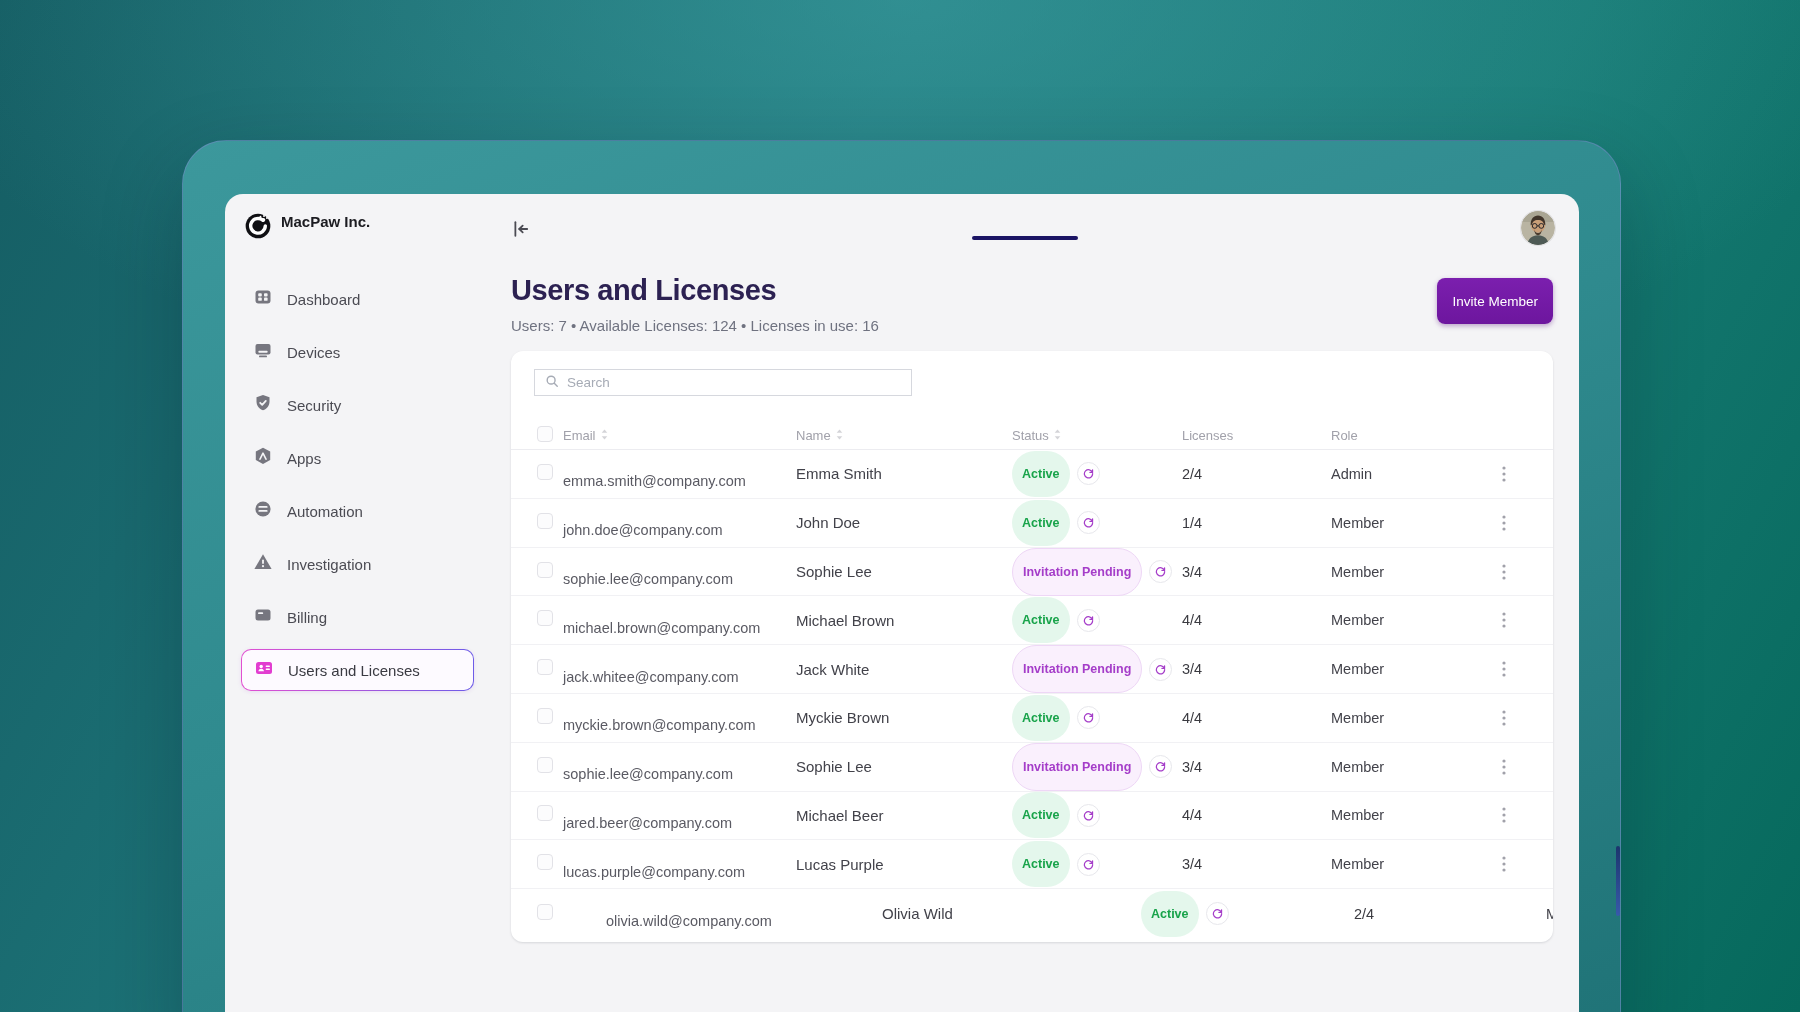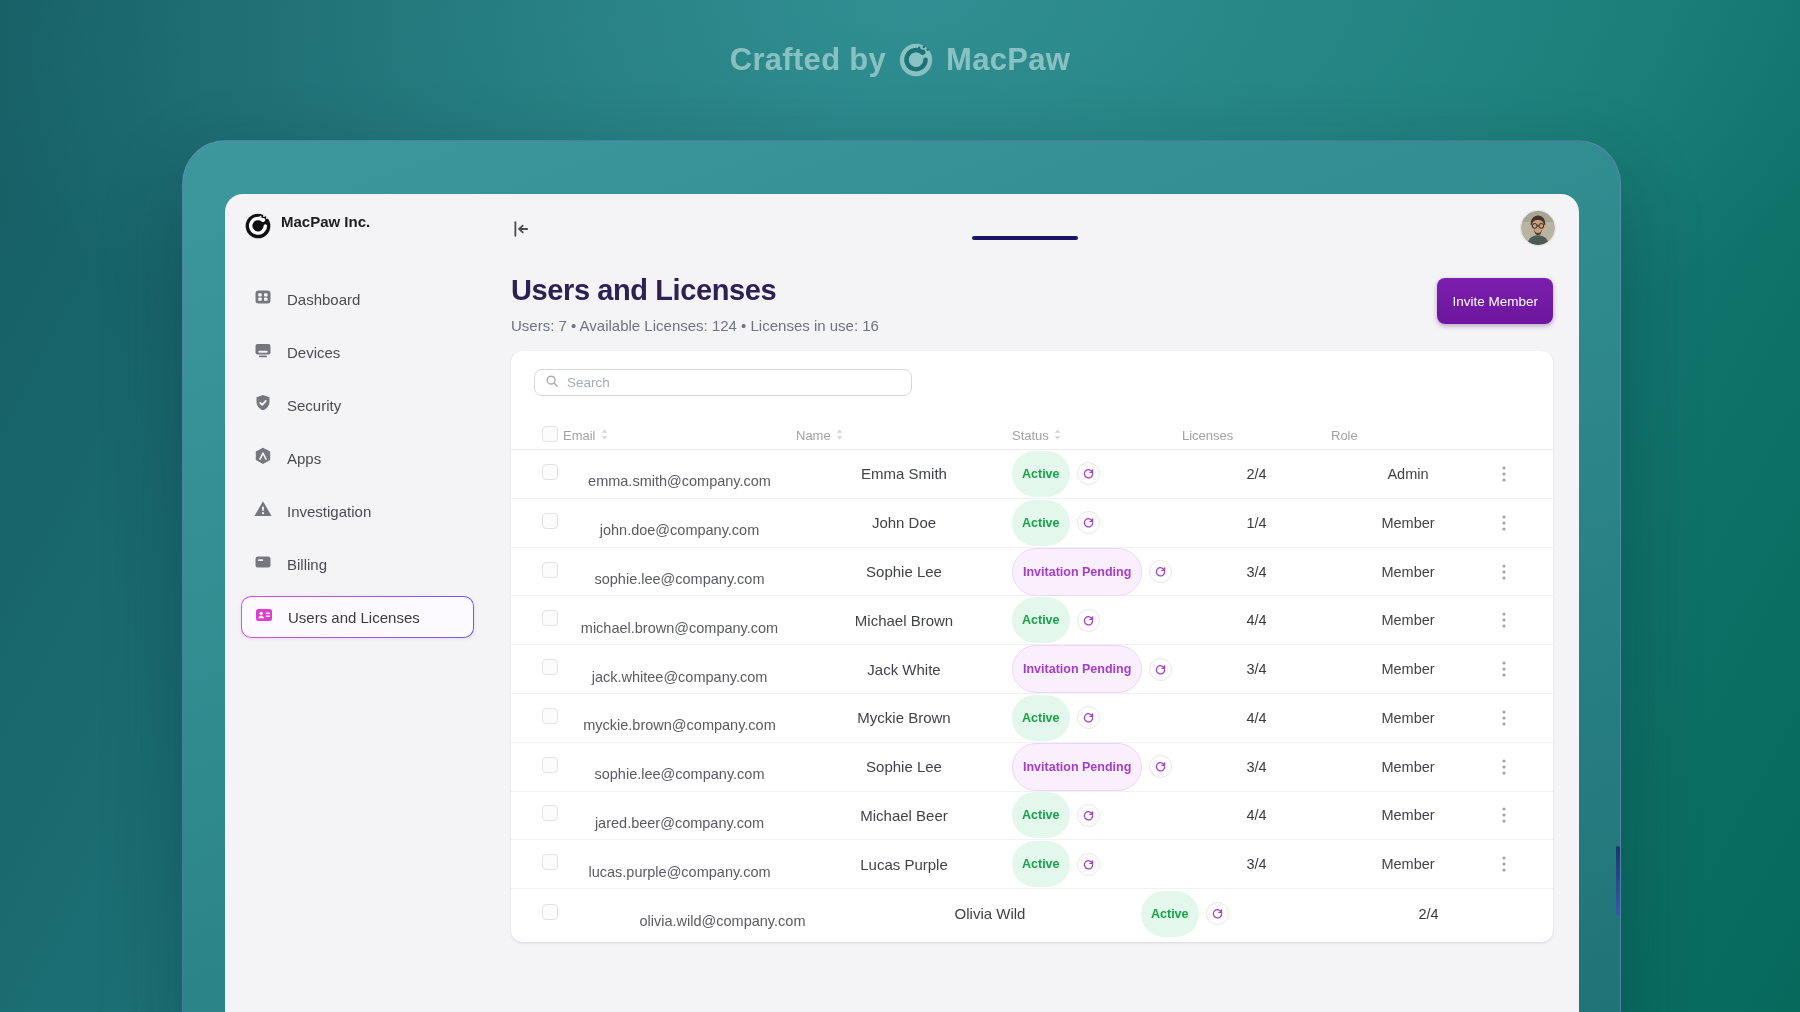--- a/index.html
+++ b/index.html
@@ -69,28 +69,28 @@
     background:linear-gradient(180deg, #7b1fae, var(--accent-purple,#6d169e));
     color:#fff; font-size:13.5px; font-family:inherit;
     box-shadow:0 2px 5px rgba(80,10,120,.35); }
 
   
   .card { position:absolute; left:286px; top:157px; width:1042px; height:591px;
     background:#fff; border-radius:12px; overflow:hidden;
     box-shadow:0 1px 2px rgba(16,24,40,.05), 0 1px 3px rgba(16,24,40,.08); }
 
   .search-wrap { position:absolute; left:23px; top:18px; width:378px; height:27px;
-    border:1px solid #d6d8de; border-radius:8px; background:#fff;
+    border:1px solid #d6d8de; border-radius:0; background:#fff;
     display:flex; align-items:center; gap:8px; padding:0 10px; }
   .search-wrap input { border:none; outline:none; flex:1; font-size:13.5px;
     font-family:inherit; color:#3f3f46; background:transparent; }
   .search-wrap input::placeholder { color:#a6abb5; }
 
   .grid-row { display:grid; grid-template-columns:52px 233px 216px 170px 149px 154px 1fr;
-    align-items:center;text-align:center; }
+    align-items:center; }
 
   .thead { position:absolute; left:0; right:0; top:71px; height:28px;
     border-bottom:1px solid #ececf0; }
   .th { display:flex; align-items:center; gap:5px; font-size:13px; color:#a1a1aa; }
   .th svg { margin-top:1px; }
 
   .tbody { position:absolute; left:0; right:0; top:99px; }
   .tr { height:48.8px; border-bottom:1px solid #f1f1f4; }
   .tr:last-child { border-bottom:none;gap:43px; }
 
@@ -117,34 +117,20 @@
     cursor:pointer; display:flex; align-items:center; justify-content:center; }
 
   .blue-accent { position:absolute; left:1616px; top:846px; width:4px; height:70px;
     border-radius:4px; background:linear-gradient(180deg,#1b2e6b,#3a56b0); opacity:.9; }
 </style>
 </head>
 <body>
 
 <div class="bg">
 
-  <div class="watermark">
-    <span>Crafted by</span>
-    <span class="wm-logo">
-      <svg viewBox="0 0 32 32">
-          <circle cx="16" cy="16" r="15.2" fill="rgba(214,238,239,.55)"></circle>
-          <path d="M22 9a9 9 0 1 0 3 6.8" stroke="#1c7276" stroke-width="4.2" fill="none" stroke-linecap="round"></path>
-          <circle cx="22.6" cy="8.4" r="2.4" fill="#1c7276"></circle>
-          <circle cx="19" cy="4.6" r="1.2" fill="#1c7276"></circle>
-          <circle cx="23.4" cy="3.8" r="1.2" fill="#1c7276"></circle>
-          <circle cx="27" cy="6.2" r="1.2" fill="#1c7276"></circle>
-        </svg>
-    </span>
-    <span>MacPaw</span>
-  </div>
 
   <div class="frame">
     <div class="panel">
 
       <div class="org">
         <span>
           <svg viewBox="0 0 32 32">
               <circle cx="16" cy="16" r="15.2" fill="#101014"></circle>
               <path d="M22 9a9 9 0 1 0 3 6.8" stroke="#fff" stroke-width="4.2" fill="none" stroke-linecap="round"></path>
               <circle cx="22.6" cy="8.4" r="2.4" fill="#fff"></circle>
@@ -183,20 +169,28 @@
                 <path d="M7.2 9.8l2 2 3.6-3.9" stroke="#f4f4f6" stroke-width="1.8" fill="none" stroke-linecap="round" stroke-linejoin="round"></path>
               </svg></span>
     <span class="nav-label">Security</span>
   </div>
           <div class="nav-item">
     <span class="nav-icon"><svg viewBox="0 0 20 20" fill="currentColor">
                 <path d="M10 1.8l7.2 3.6v8.6L10 17.9l-7.2-3.9V5.4Z"></path>
                 <path d="M7 13.2l3-6 3 6" stroke="#f4f4f6" stroke-width="1.6" fill="none" stroke-linecap="round" stroke-linejoin="round"></path>
               </svg></span>
     <span class="nav-label">Apps</span>
+  </div>
+          <div class="nav-item">
+    <span class="nav-icon"><svg viewBox="0 0 20 20" fill="currentColor">
+                <circle cx="10" cy="10" r="7.6"></circle>
+                <rect x="5.4" y="7" width="9.2" height="1.8" rx="0.9" fill="#f4f4f6"></rect>
+                <rect x="5.4" y="11" width="9.2" height="1.8" rx="0.9" fill="#f4f4f6"></rect>
+              </svg></span>
+    <span class="nav-label">Automation</span>
   </div>
           <div class="nav-item">
     <span class="nav-icon"><svg viewBox="0 0 20 20" fill="currentColor">
                 <path d="M10 2.3L18.6 17H1.4Z"></path>
                 <rect x="9.1" y="7.4" width="1.8" height="4.6" rx="0.9" fill="#f4f4f6"></rect>
                 <circle cx="10" cy="14.2" r="1.1" fill="#f4f4f6"></circle>
               </svg></span>
     <span class="nav-label">Investigation</span>
   </div>
           <div class="nav-item">

